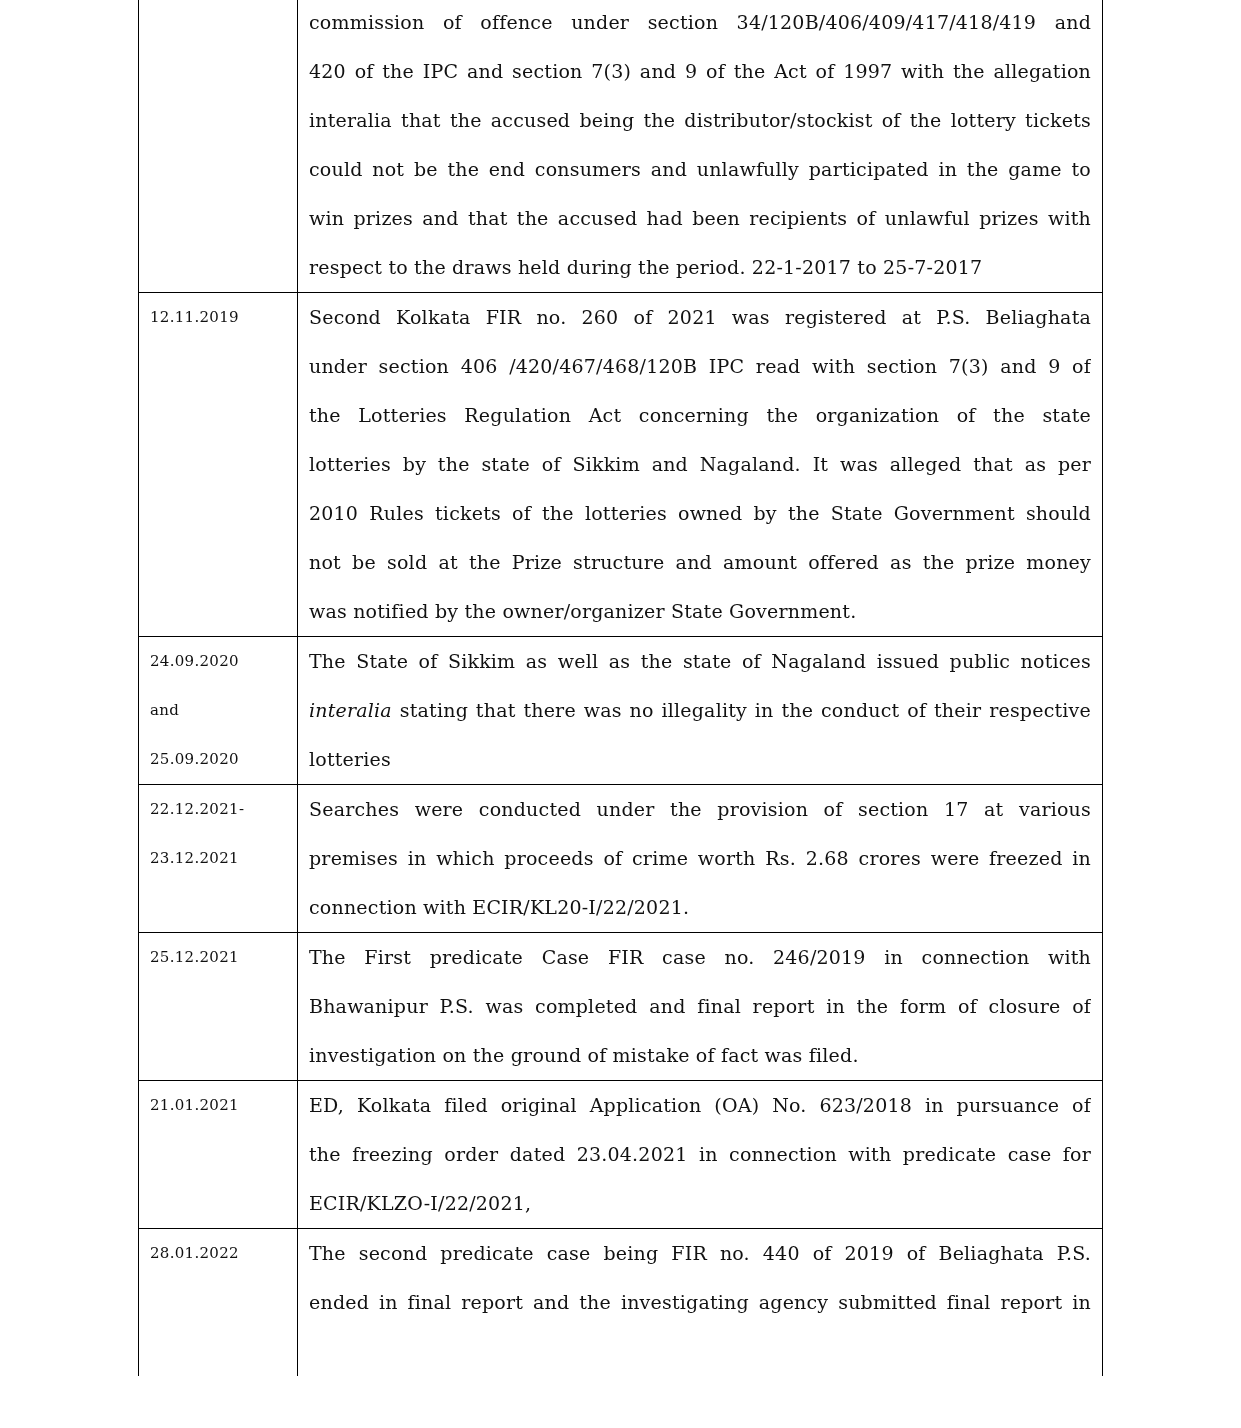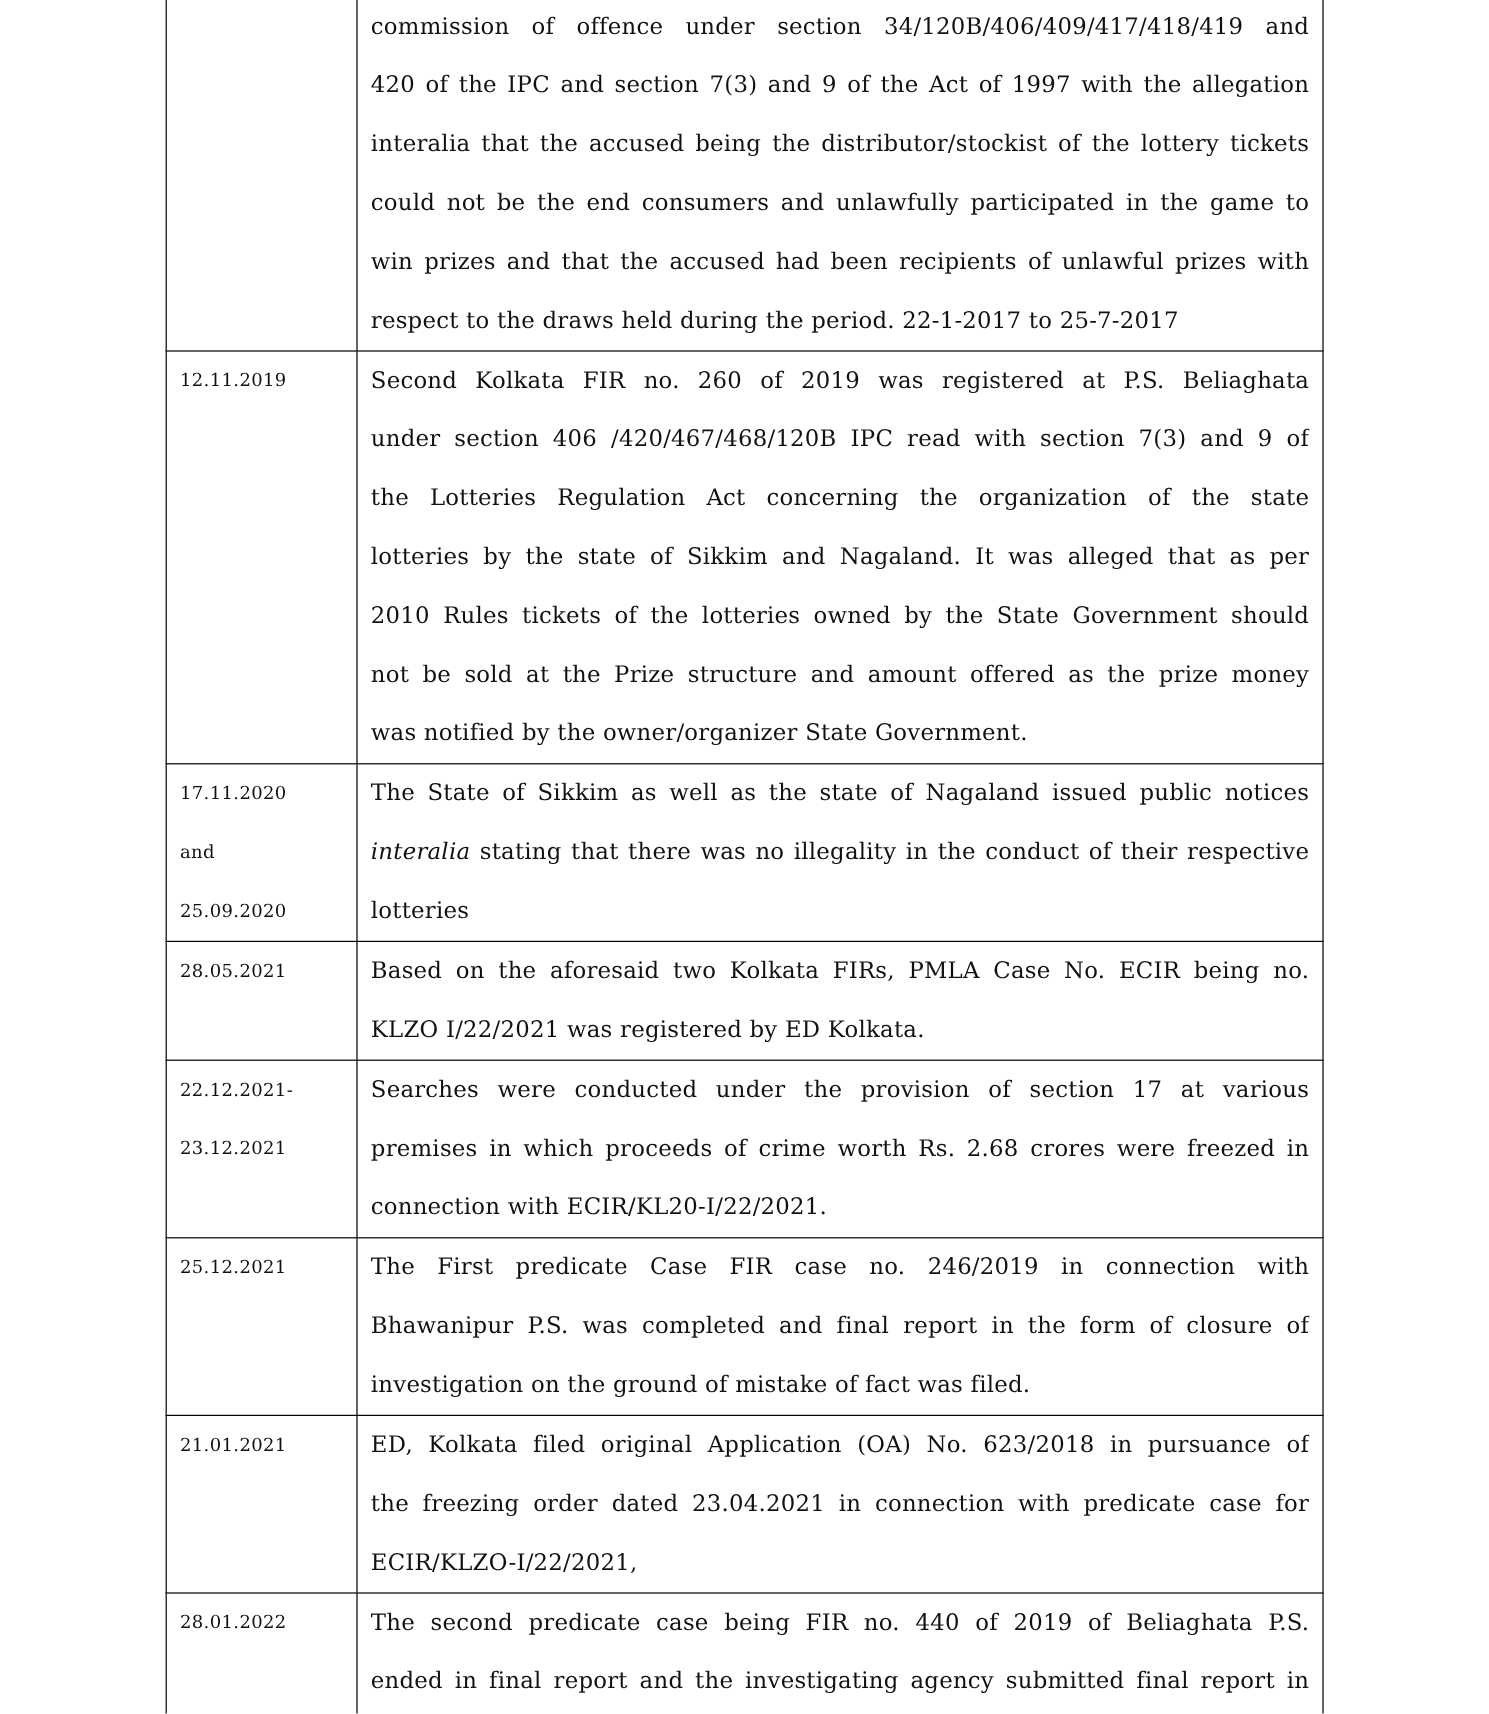--- a/index.html
+++ b/index.html
@@ -86,52 +86,43 @@
         <span class="line">win prizes and that the accused had been recipients of unlawful  prizes with</span>
         <span class="line last">respect to the draws held during the period. 22-1-2017 to  25-7-2017</span>
       </td>
     </tr>
 
     <tr>
       <td class="date-cell">
         <span class="date-line">12.11.2019</span>
       </td>
       <td class="desc-cell">
-        <span class="line"> Second Kolkata FIR no. 260 of 2019 was registered at P.S. Beliaghata</span>
+        <span class="line"> Second Kolkata FIR no. 260 of 2021 was registered at P.S. Beliaghata</span>
         <span class="line">under section 406 /420/467/468/120B IPC read with section 7(3) and 9 of</span>
         <span class="line">the Lotteries Regulation Act concerning the organization of the state</span>
         <span class="line">lotteries by the state of Sikkim and Nagaland. It was alleged that as per</span>
         <span class="line">2010 Rules tickets of the lotteries owned by the State Government should</span>
         <span class="line">not be sold at the Prize structure and amount offered as the prize money</span>
         <span class="line last">was notified by the owner/organizer State Government.</span>
       </td>
     </tr>
 
     <tr>
       <td class="date-cell">
-        <span class="date-line">17.11.2020</span>
+        <span class="date-line">24.09.2020</span>
         <span class="date-line">and</span>
         <span class="date-line">25.09.2020</span>
       </td>
       <td class="desc-cell">
         <span class="line">The State of Sikkim as well as the state of Nagaland issued public notices</span>
         <span class="line"><em>interalia</em><span> stating that there was no illegality in the conduct of their respective</span></span>
         <span class="line last">lotteries</span>
       </td>
     </tr>
 
-    <tr>
-      <td class="date-cell">
-        <span class="date-line">28.05.2021</span>
-      </td>
-      <td class="desc-cell">
-        <span class="line">Based on the aforesaid two Kolkata FIRs, PMLA Case No. ECIR being no.</span>
-        <span class="line last">KLZO I/22/2021 was registered by ED Kolkata.</span>
-      </td>
-    </tr>
 
     <tr>
       <td class="date-cell">
         <span class="date-line">22.12.2021-</span>
         <span class="date-line">23.12.2021</span>
       </td>
       <td class="desc-cell">
         <span class="line">Searches were conducted under the provision of section 17 at various</span>
         <span class="line">premises in which proceeds of crime worth Rs. 2.68 crores were freezed in</span>
         <span class="line last">connection with ECIR/KL20-I/22/2021.</span>

